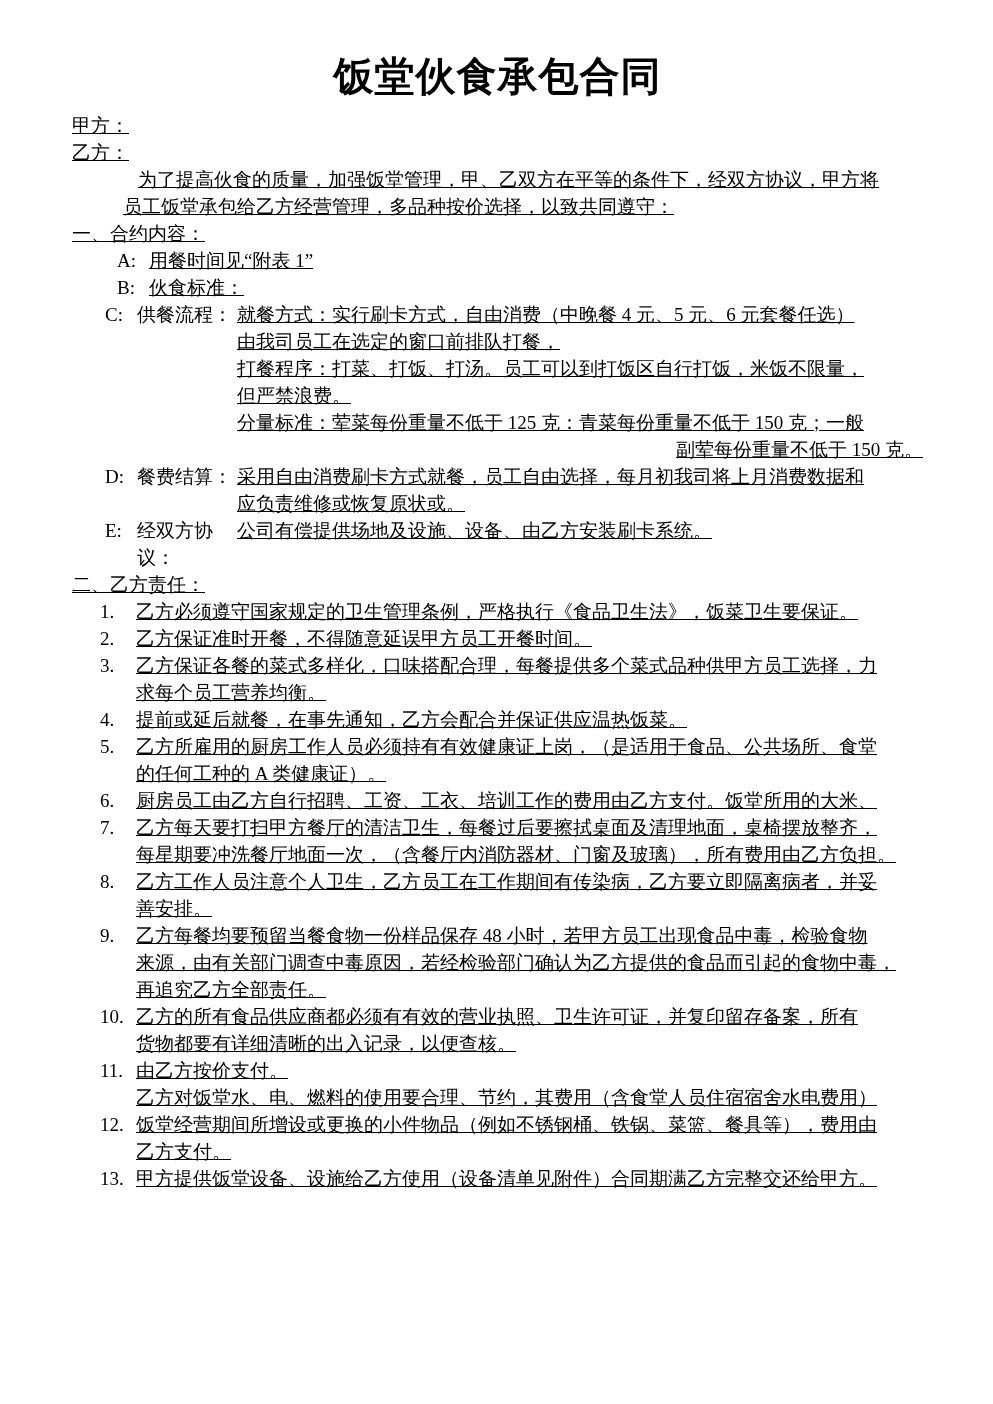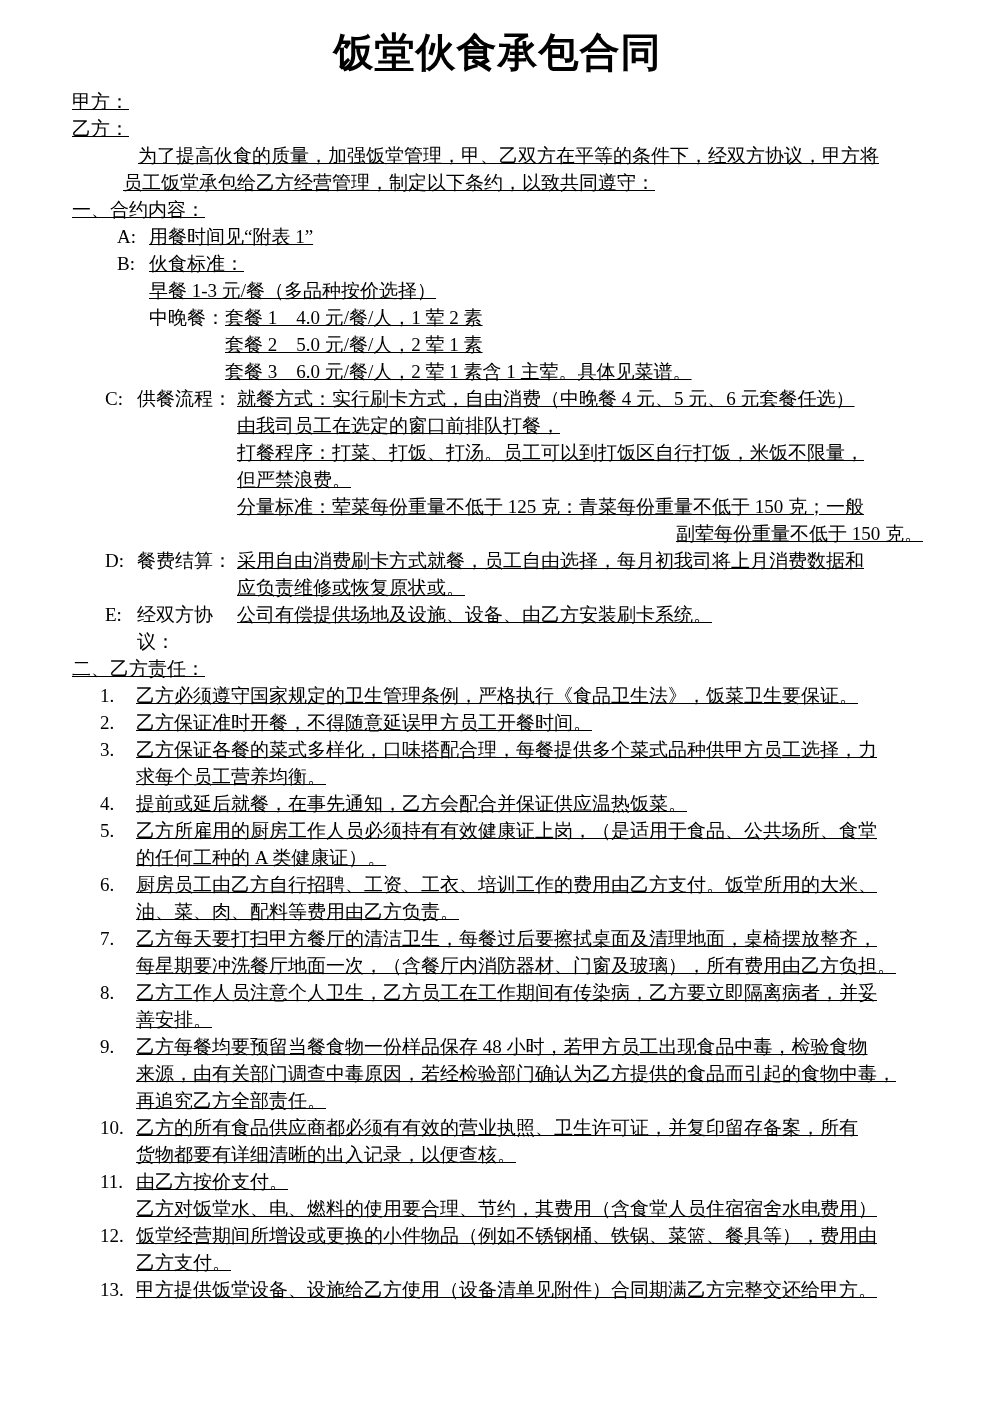--- a/index.html
+++ b/index.html
@@ -1,18 +1,18 @@
 <!DOCTYPE html>
 <html><head>
 <meta charset="utf-8">
 <style>
   html,body{margin:0;padding:0;background:#ffffff;width:993px;height:1404px;overflow:hidden;}
   body{font-family:"Liberation Serif","DejaVu Serif",serif;color:#000;}
   .doc{padding:0 70px 0 72px;}
-  .title{text-align:center;font-size:40px;font-weight:bold;line-height:58px;margin-top:24px;margin-bottom:6px;letter-spacing:1px;}
+  .title{text-align:center;font-size:40px;font-weight:bold;line-height:58px;margin-top:48px;margin-bottom:6px;letter-spacing:1px;}
   .line{font-size:19px;line-height:27px;white-space:nowrap;text-decoration:underline;}
   .row{display:flex;align-items:flex-start;}
   .indent1{padding-left:66px;}
   .indent2{padding-left:51px;}
   .lvlA{padding-left:45px;}
   .lvlC{padding-left:33px;}
   .lbl{flex:0 0 32px;font-size:19px;line-height:27px;}
   .subttl{flex:0 0 100px;font-size:19px;line-height:27px;}
   .inner{flex:1 1 auto;}
   .bsub{padding-left:32px;}
@@ -29,42 +29,33 @@
 
 <div class="doc">
 
   <div class="title">饭堂伙食承包合同</div>
 
   <div class="line">甲方：</div>
   <div class="line">乙方：</div>
 
   <div>
     <div class="line indent1">为了提高伙食的质量，加强饭堂管理，甲、乙双方在平等的条件下，经双方协议，甲方将</div>
-    <div class="line indent2">员工饭堂承包给乙方经营管理，制定以下条约，以致共同遵守：</div>
+    <div class="line indent2">员工饭堂承包给乙方经营管理，多品种按价选择，以致共同遵守：</div>
   </div>
 
   <div class="line">一、合约内容：</div>
 
   <div class="lvlA">
     <div class="row">
       <span class="lbl">A:</span>
       <span class="line">用餐时间见“附表 1”</span>
     </div>
     <div class="row">
       <span class="lbl">B:</span>
       <span class="line">伙食标准：</span>
-    </div>
-    <div class="bsub">
-      <div class="line">早餐 1-3 元/餐（多品种按价选择）</div>
-      <div class="row">
-        <span class="lunchlbl">中晚餐：</span>
-        <span class="line">套餐 1　4.0 元/餐/人，1 荤 2 素</span>
-      </div>
-      <div class="line cpad">套餐 2　5.0 元/餐/人，2 荤 1 素</div>
-      <div class="line cpad">套餐 3　6.0 元/餐/人，2 荤 1 素含 1 主荤。具体见菜谱。</div>
     </div>
   </div>
 
   <div class="lvlC">
     <div class="row">
       <span class="lbl">C:</span>
       <span class="subttl">供餐流程：</span>
       <div class="inner">
         <div class="line">就餐方式：实行刷卡方式，自由消费（中晚餐 4 元、5 元、6 元套餐任选）</div>
         <div class="line">由我司员工在选定的窗口前排队打餐，</div>
@@ -129,21 +120,20 @@
       <div class="itxt">
         <div class="line">乙方所雇用的厨房工作人员必须持有有效健康证上岗，（是适用于食品、公共场所、食堂</div>
         <div class="line">的任何工种的 A 类健康证）。</div>
       </div>
     </div>
 
     <div class="item">
       <span class="num">6.</span>
       <div class="itxt">
         <div class="line">厨房员工由乙方自行招聘、工资、工衣、培训工作的费用由乙方支付。饭堂所用的大米、</div>
-        <div class="line">油、菜、肉、配料等费用由乙方负责。</div>
       </div>
     </div>
 
     <div class="item">
       <span class="num">7.</span>
       <div class="itxt">
         <div class="line">乙方每天要打扫甲方餐厅的清洁卫生，每餐过后要擦拭桌面及清理地面，桌椅摆放整齐，</div>
         <div class="line">每星期要冲洗餐厅地面一次，（含餐厅内消防器材、门窗及玻璃），所有费用由乙方负担。</div>
       </div>
     </div>

